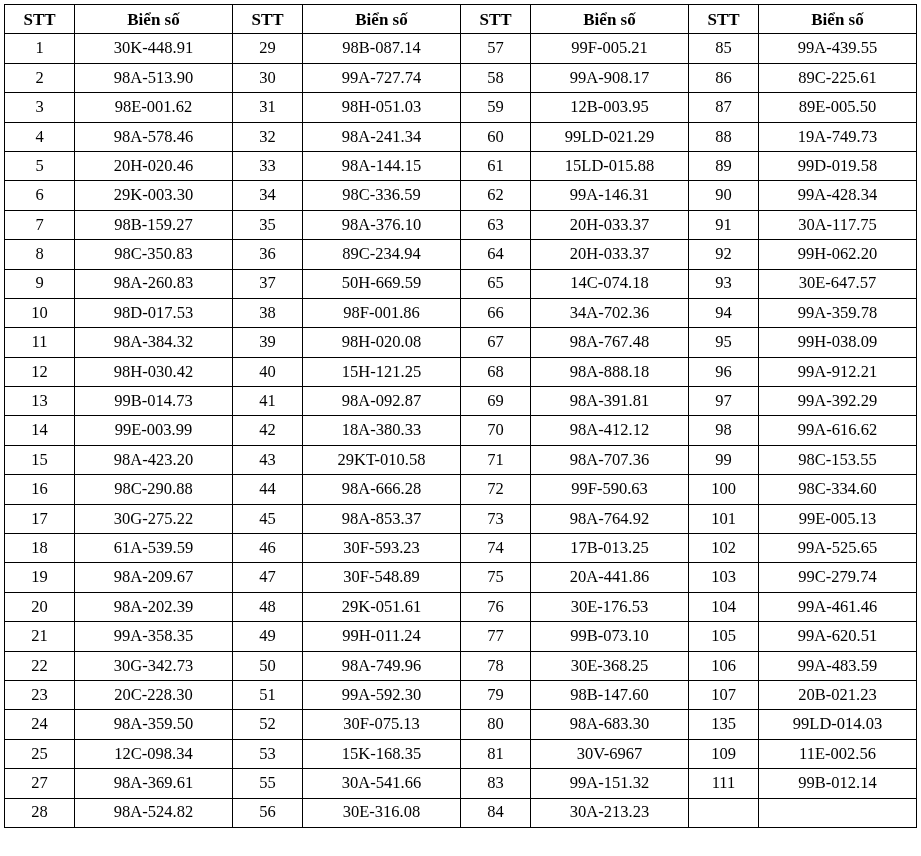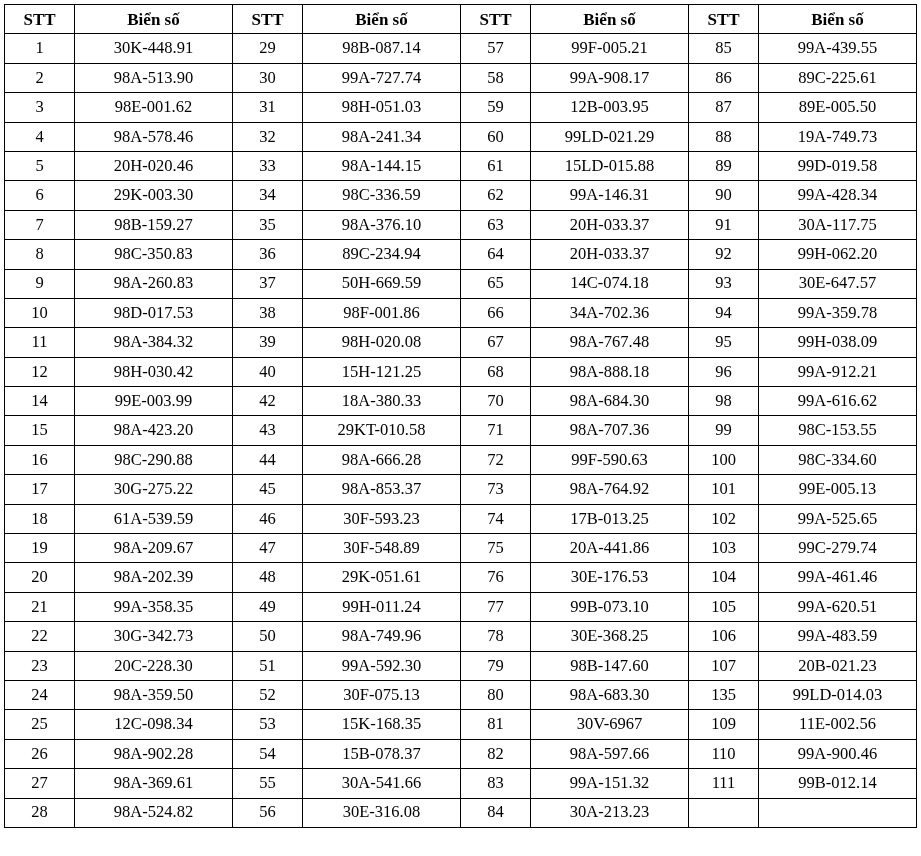--- a/index.html
+++ b/index.html
@@ -186,26 +186,36 @@
           <td>12</td>
           <td>98H-030.42</td>
           <td>40</td>
           <td>15H-121.25</td>
           <td>68</td>
           <td>98A-888.18</td>
           <td>96</td>
           <td>99A-912.21</td>
         </tr>
         <tr>
+          <td>13</td>
+          <td>99B-014.73</td>
+          <td>41</td>
+          <td>98A-092.87</td>
+          <td>69</td>
+          <td>98A-391.81</td>
+          <td>97</td>
+          <td>99A-392.29</td>
+        </tr>
+        <tr>
           <td>14</td>
           <td>99E-003.99</td>
           <td>42</td>
           <td>18A-380.33</td>
           <td>70</td>
-          <td>98A-684.30</td>
+          <td>98A-412.12</td>
           <td>98</td>
           <td>99A-616.62</td>
         </tr>
         <tr>
           <td>15</td>
           <td>98A-423.20</td>
           <td>43</td>
           <td>29KT-010.58</td>
           <td>71</td>
           <td>98A-707.36</td>
@@ -306,30 +316,20 @@
           <td>25</td>
           <td>12C-098.34</td>
           <td>53</td>
           <td>15K-168.35</td>
           <td>81</td>
           <td>30V-6967</td>
           <td>109</td>
           <td>11E-002.56</td>
         </tr>
         <tr>
-          <td>26</td>
-          <td>98A-902.28</td>
-          <td>54</td>
-          <td>15B-078.37</td>
-          <td>82</td>
-          <td>98A-597.66</td>
-          <td>110</td>
-          <td>99A-900.46</td>
-        </tr>
-        <tr>
           <td>27</td>
           <td>98A-369.61</td>
           <td>55</td>
           <td>30A-541.66</td>
           <td>83</td>
           <td>99A-151.32</td>
           <td>111</td>
           <td>99B-012.14</td>
         </tr>
         <tr>

